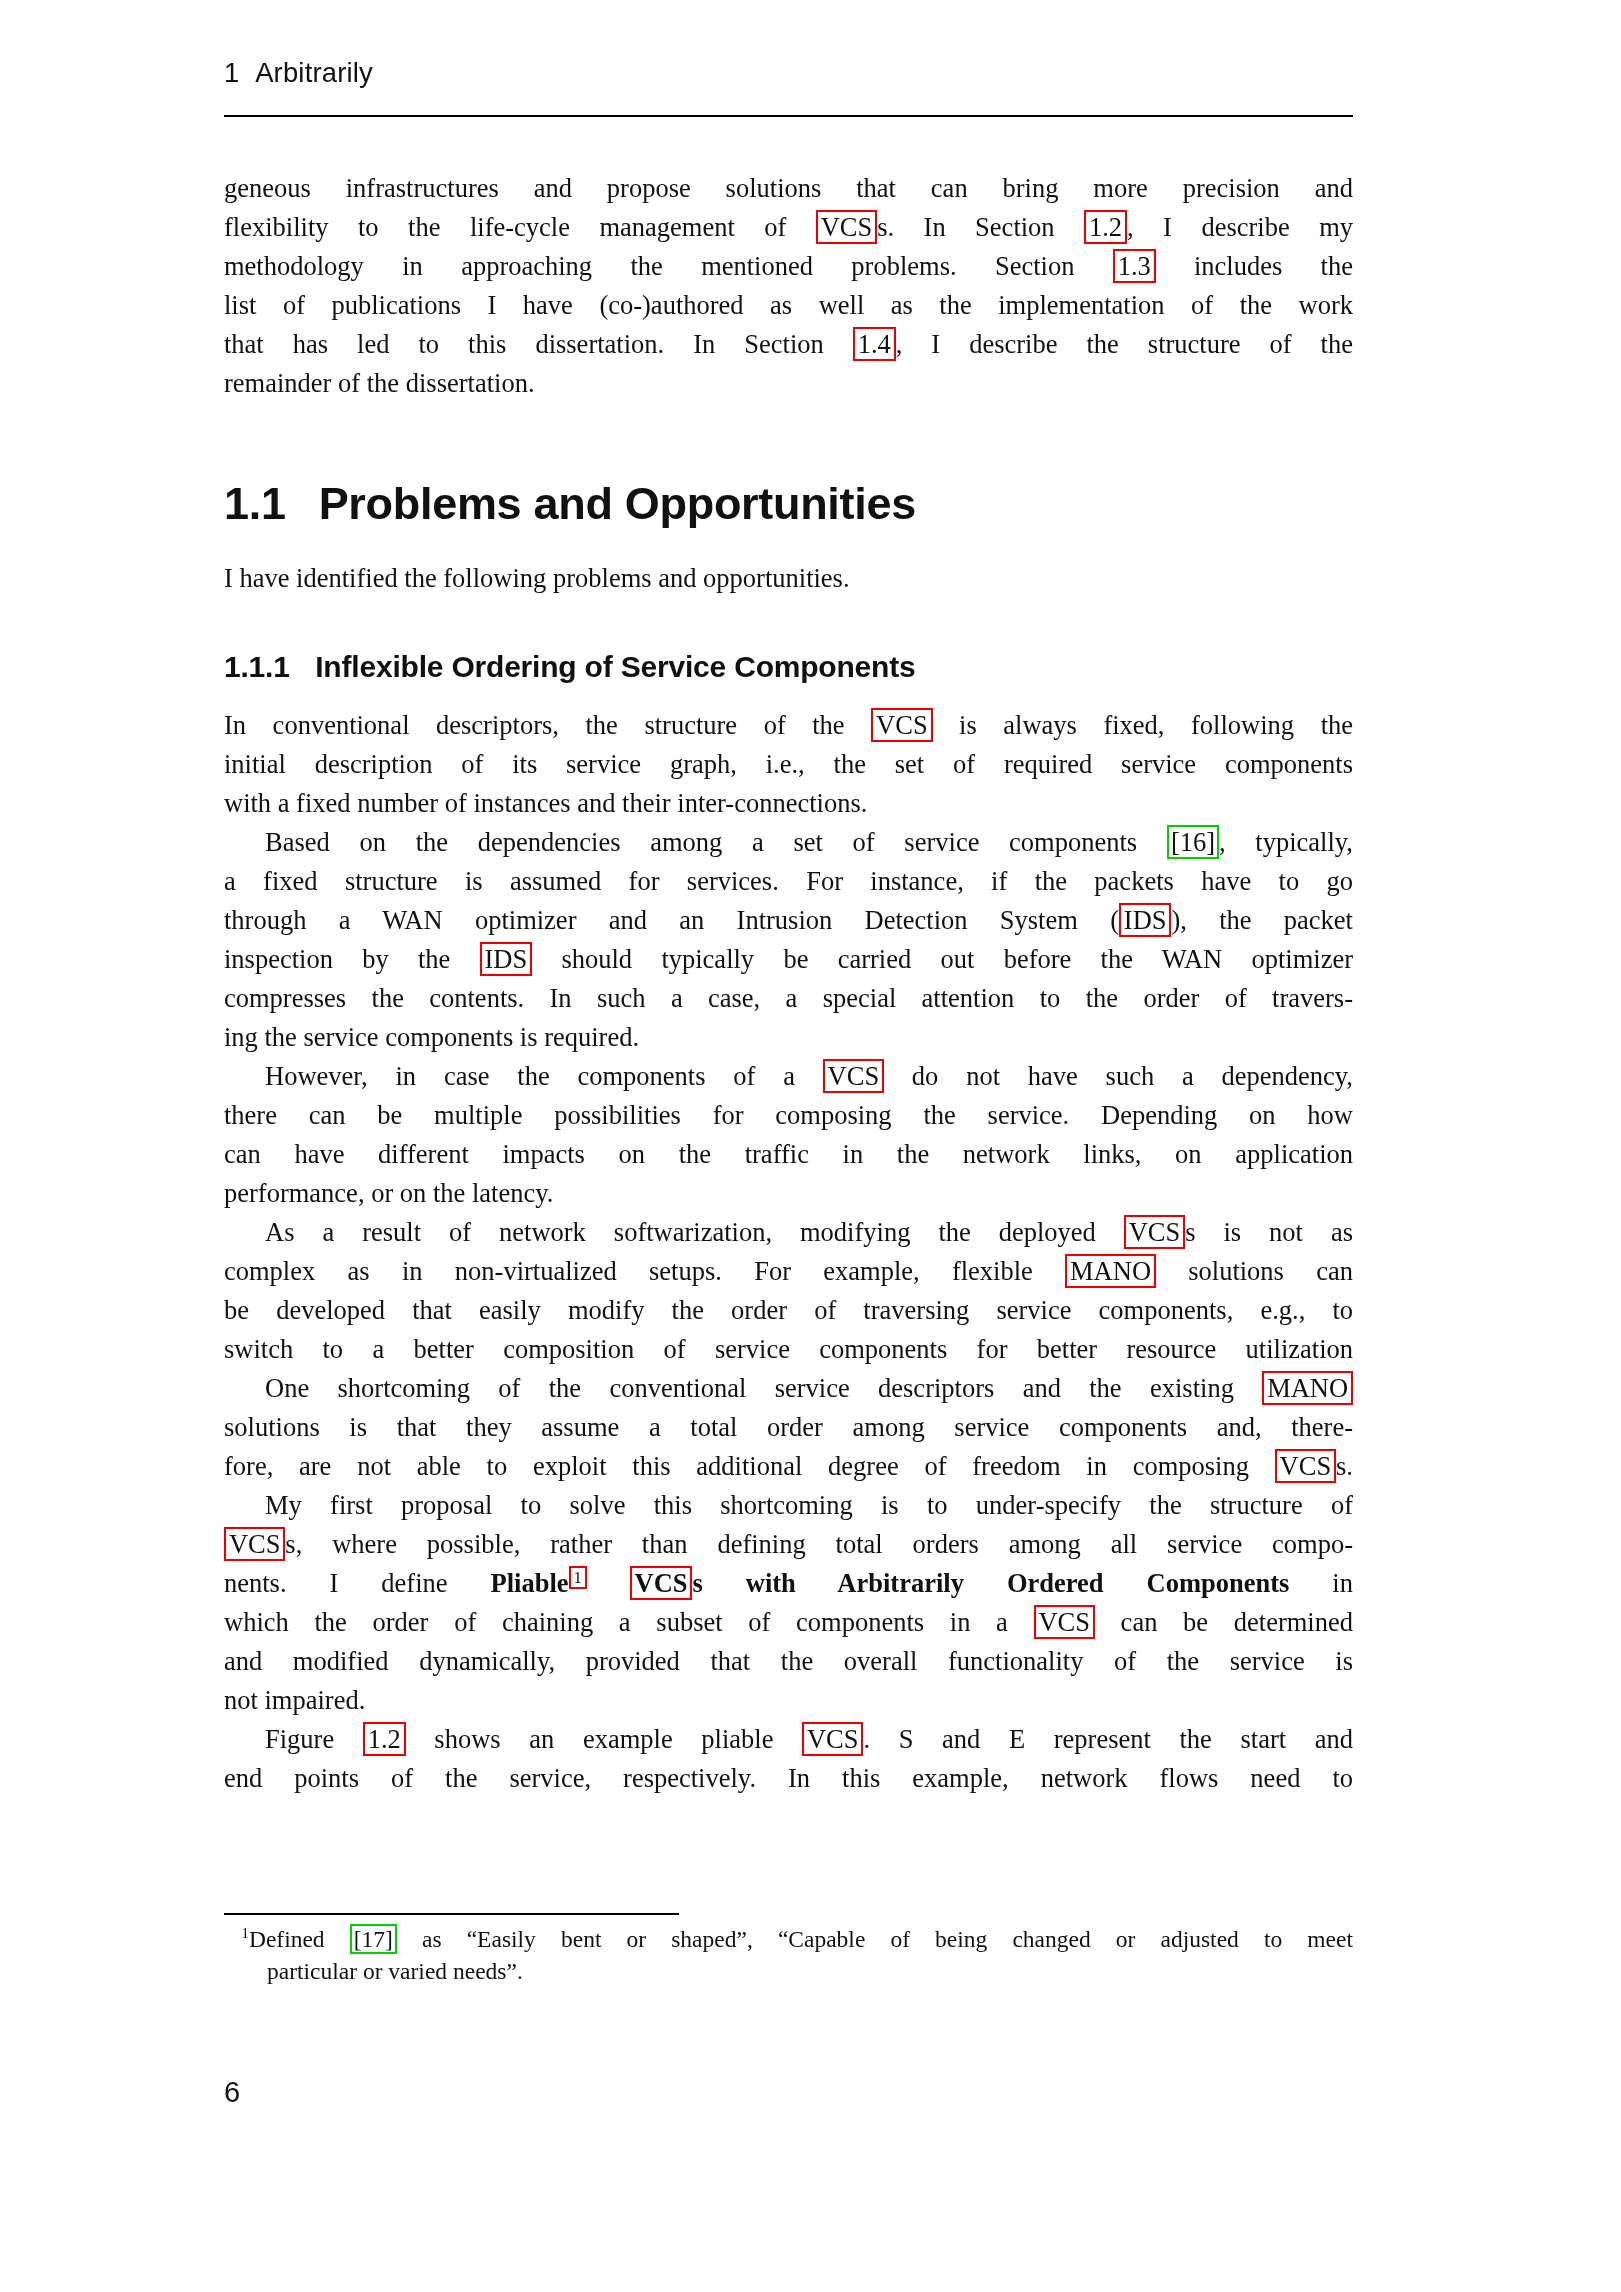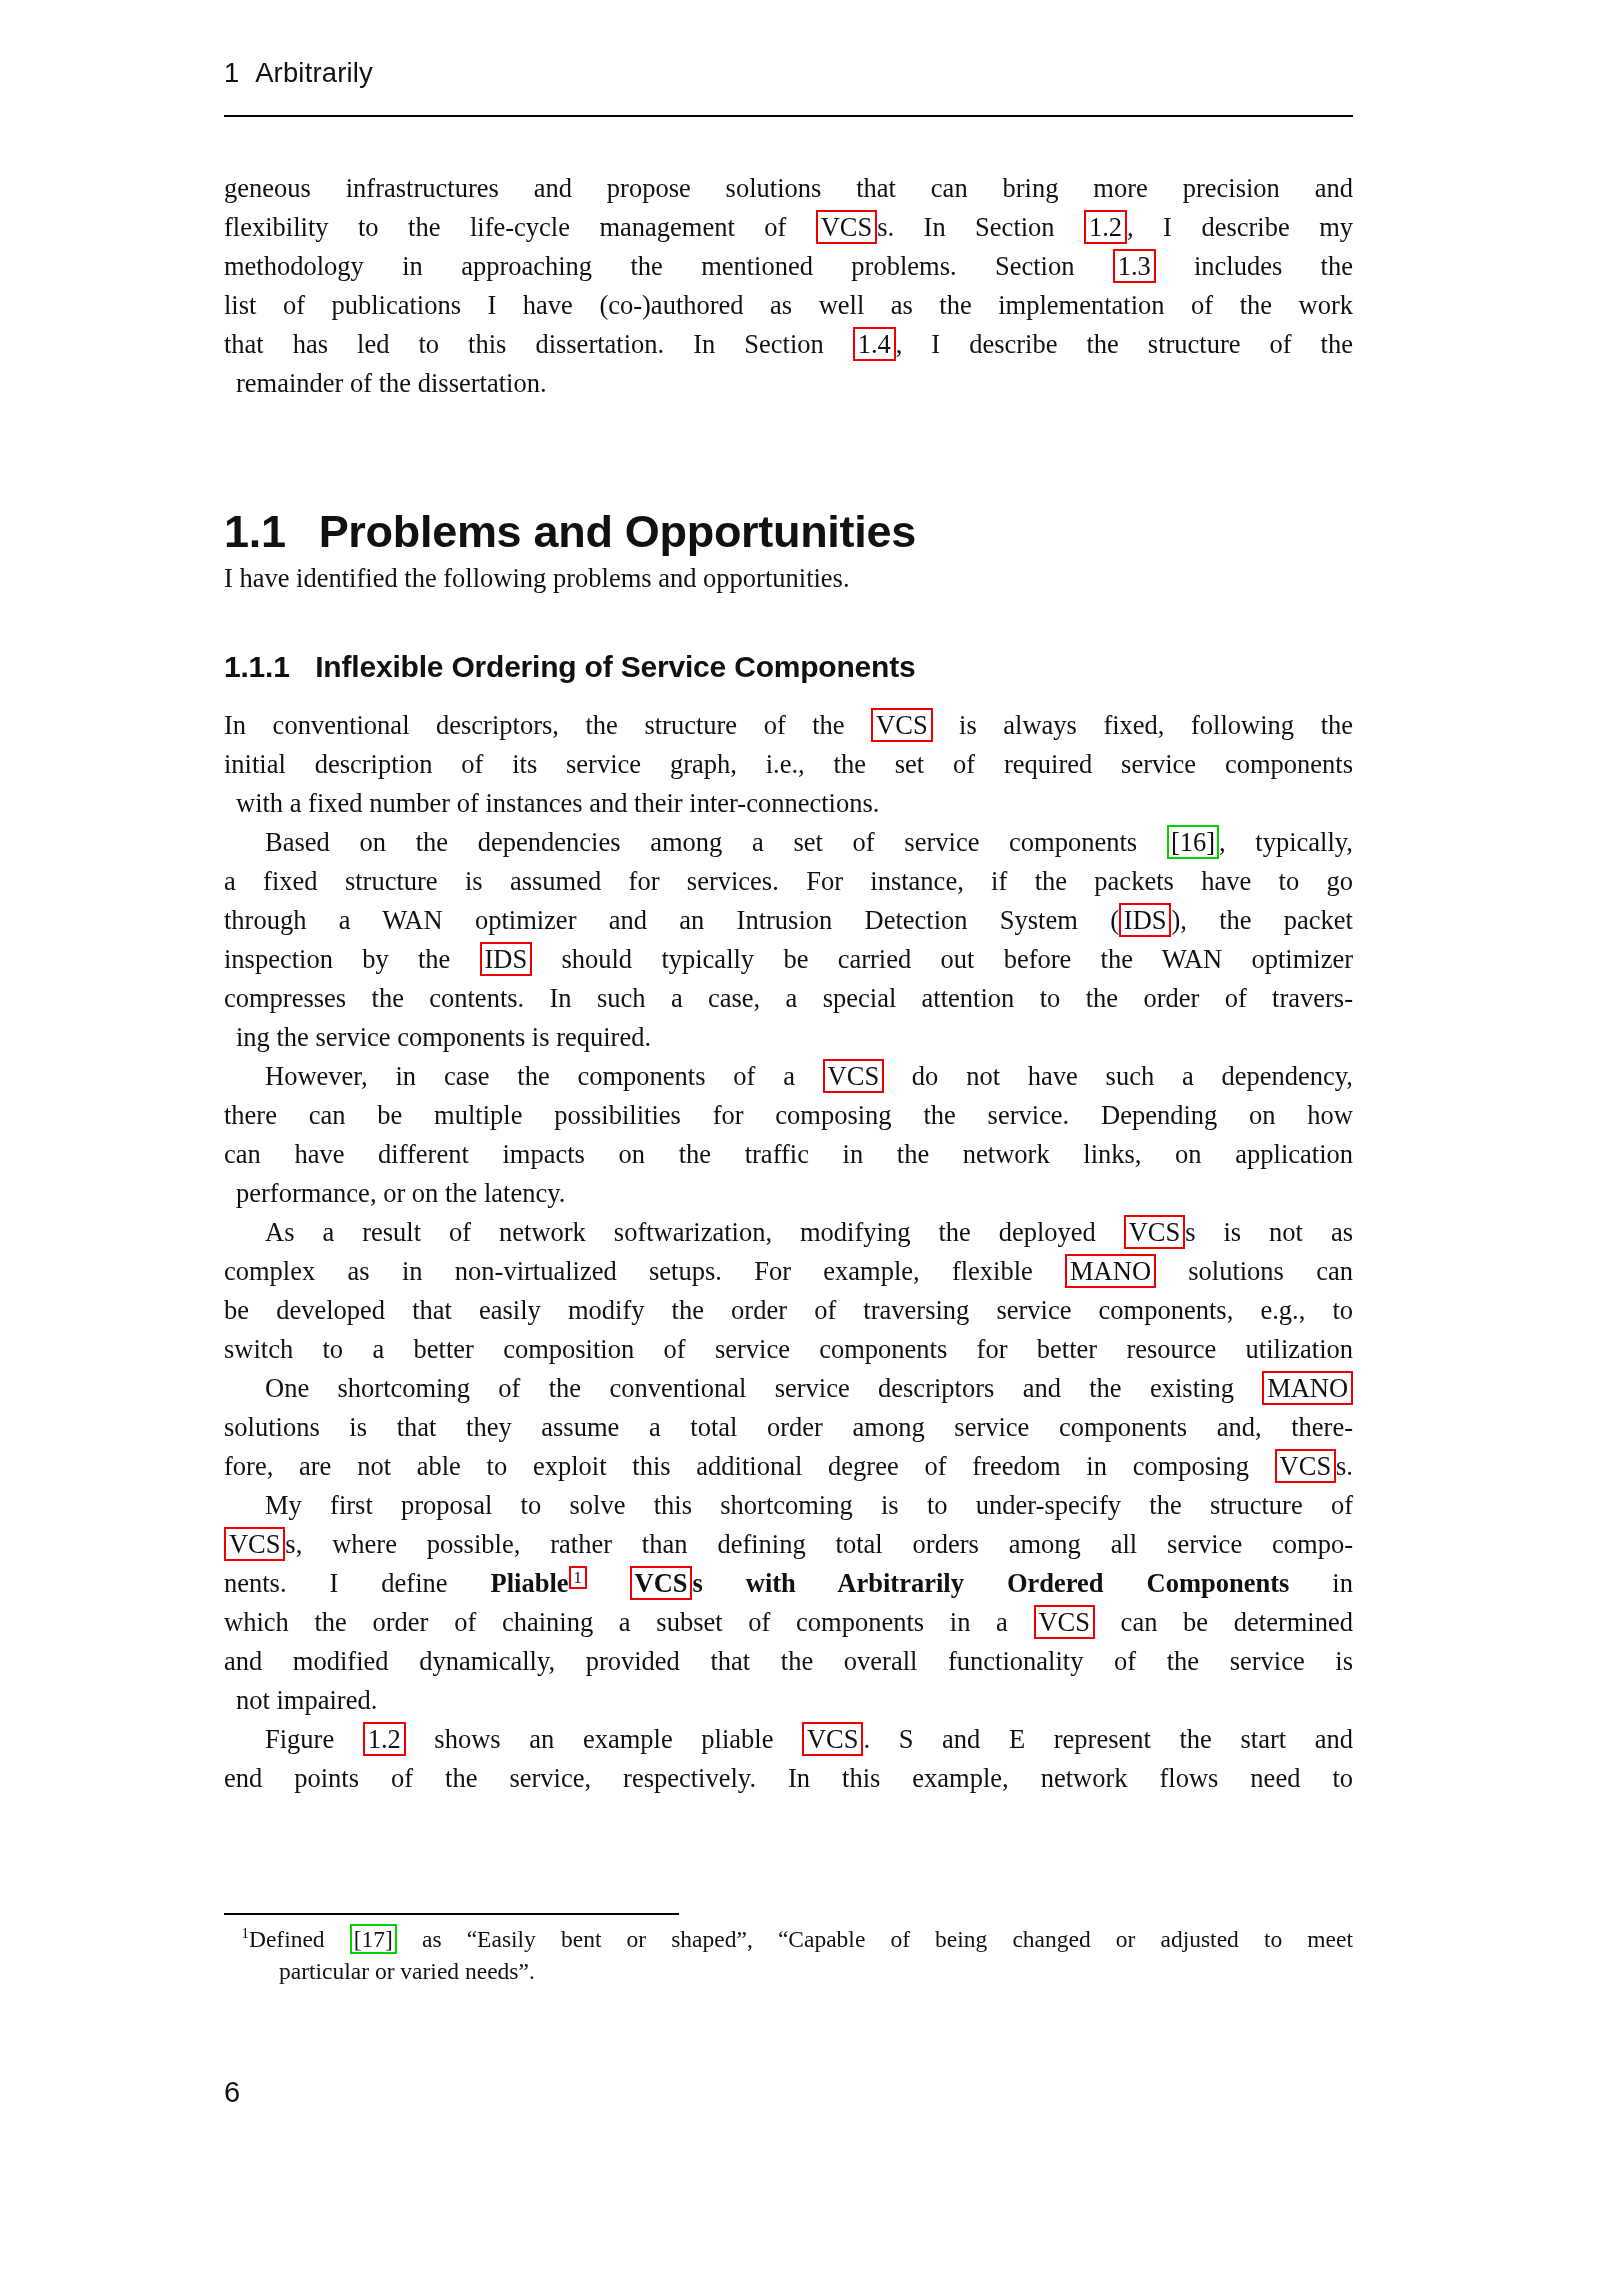--- a/index.html
+++ b/index.html
@@ -29,28 +29,28 @@
   }
   
   .para{position:absolute;left:224px;width:1129px;}
   .p1{top:169px;}
   .bodyblock{top:706px;}
   .line{
     height:39px;line-height:39px;font-size:26.5px;
     text-align:justify;text-align-last:justify;-moz-text-align-last:justify;
     white-space:normal;
   }
-  .line.last{text-align:center;text-align-last:left;margin-left:12px;-moz-text-align-last:left;}
+  .line.last{text-align:center;text-align-last:left;-moz-text-align-last:left;}
   .ind{display:inline-block;height:1px;}
   
   .h1{
     position:absolute;left:224px;top:478px;
     font-family:"Liberation Sans", sans-serif;
     font-size:45px;font-weight:700;letter-spacing:-0.3px;
-    display:flex;gap:33px;margin-top:28px;
+    display:flex;gap:33px;
   }
   .h2{
     position:absolute;left:224px;top:650px;
     font-family:"Liberation Sans", sans-serif;
     font-size:30px;font-weight:700;letter-spacing:-0.2px;
     display:flex;gap:25.5px;
   }
   .introline{
     position:absolute;left:224px;top:562px;width:1129px;
     font-size:26.5px;line-height:33px;

